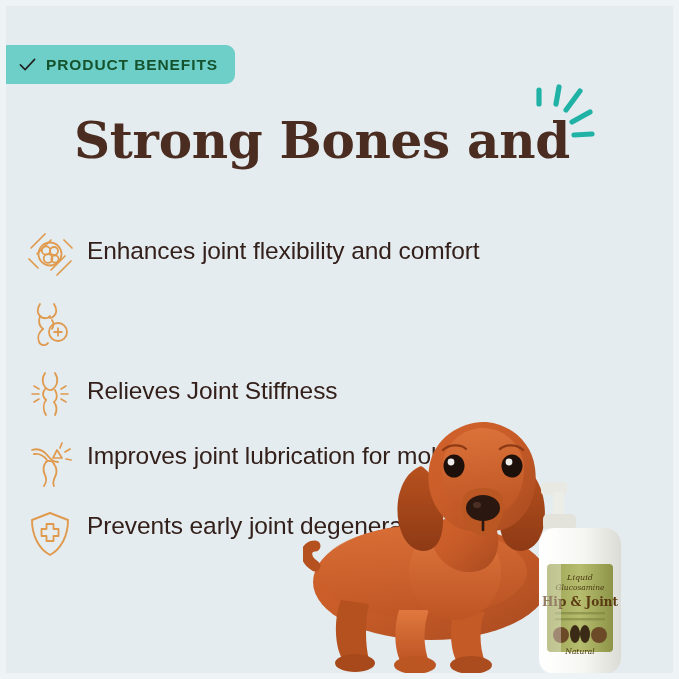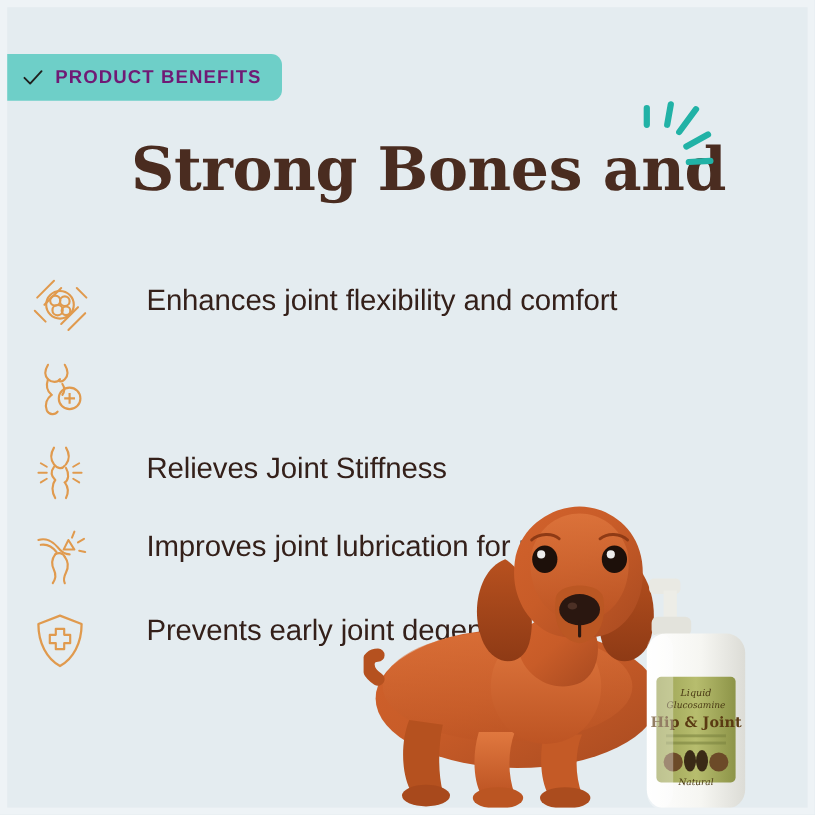--- a/index.html
+++ b/index.html
@@ -23,26 +23,26 @@
     background:#6ecfc8;
     border-top-right-radius:9px;
     border-bottom-right-radius:9px;
     display:flex;align-items:center;
     padding:0 17px 0 18px;
     box-sizing:border-box;
   }
   .badge-check{width:19px;height:19px;margin-right:9px;display:block;flex:none;}
   .badge-label{
     font-size:15.5px;font-weight:700;letter-spacing:.9px;
-    color:#701a75;white-space:nowrap;line-height:1;
+    color:#14532d;white-space:nowrap;line-height:1;
   }
   
   .headline{
     position:absolute;left:0;right:0;top:116px;
-    text-align:right;
+    text-align:left;
     font-family:"DejaVu Serif", serif;
     font-weight:700;
     font-size:50px;
     line-height:0.99;
     color:#4a2c20;
     letter-spacing:-0.3px;
     padding:0 74px;
     box-sizing:border-box;
   }
   .headline .ln{display:block;}
@@ -53,21 +53,20 @@
   .brow{display:flex;align-items:flex-start;margin-bottom:18px;}
   .brow:last-child{margin-bottom:0;}
   .bicon{width:52px;height:52px;flex:none;margin-right:11px;display:block;}
   .btext{
     font-size:24.5px;
     line-height:1.17;
     color:#34201a;
     padding-top:9px;
     max-width:500px;
     letter-spacing:-0.1px;
-    margin-left:35px;
   }
   .brow.tall .btext{padding-top:4px;}
   
   .photo{position:absolute;right:16px;bottom:0;width:360px;height:275px;z-index:20;}
   .photo svg{display:block;width:100%;height:100%;}
 </style>
 </head>
 <body>
 
 <div class="badge">

